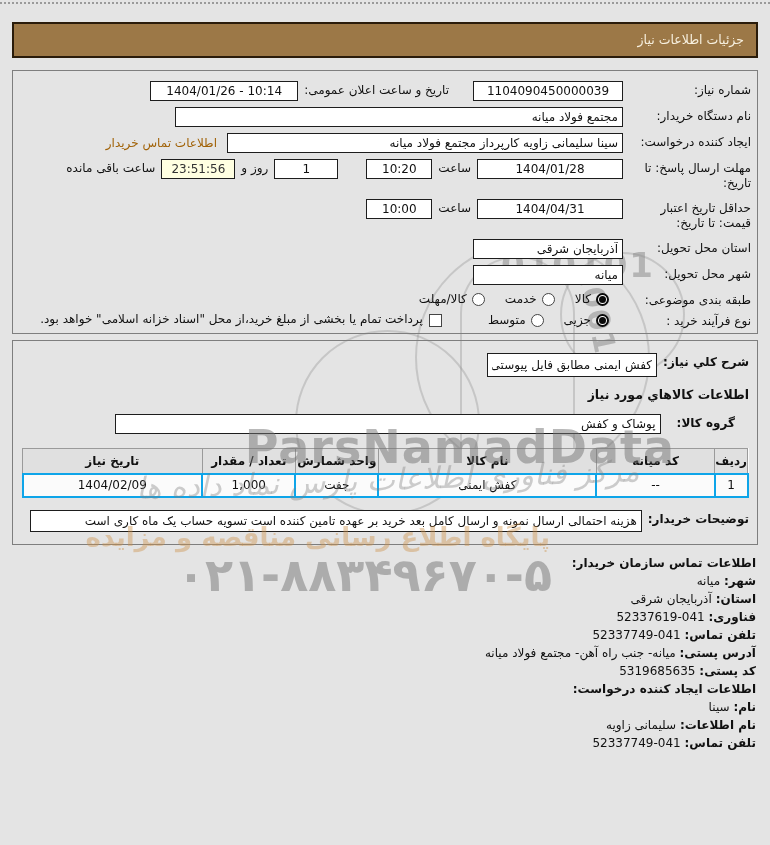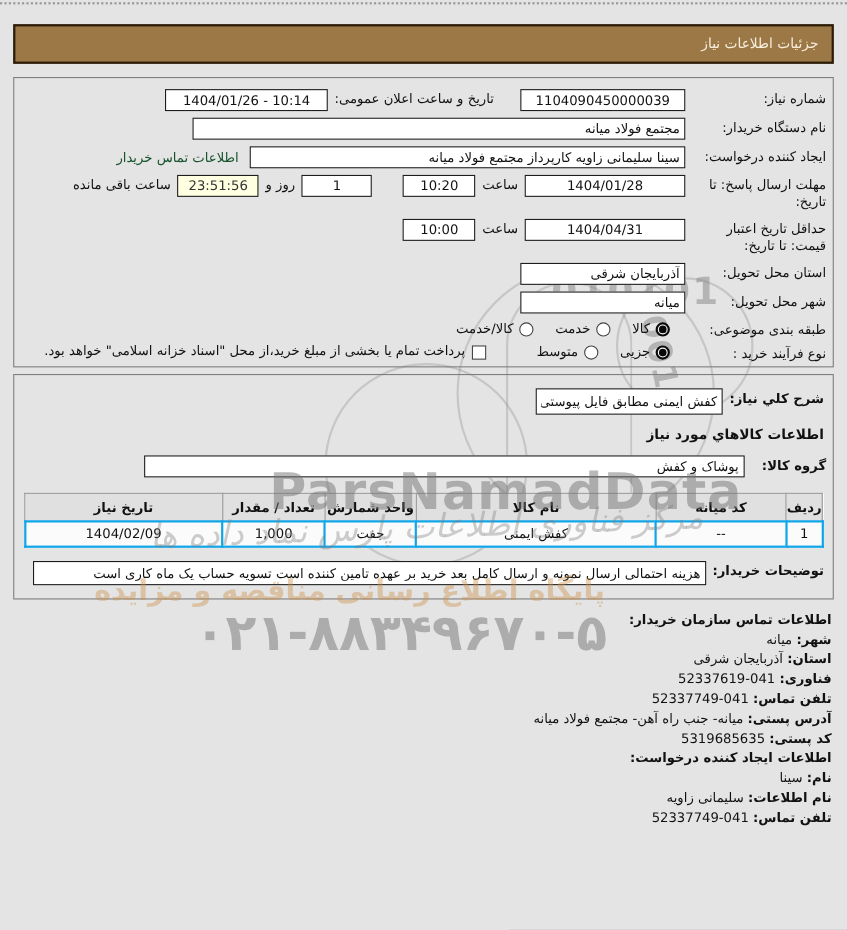--- a/index.html
+++ b/index.html
@@ -25,21 +25,21 @@
   .inp { height:20px; border:1px solid #1d1d1d; background:#fff; font:inherit;
          color:#111; direction:rtl; padding:0 4px; }
   .center { text-align:center; }
   .rt { text-align:right; }
   .w150{width:150px} .w148{width:148px} .w146{width:146px} .w66{width:66px}
   .w64{width:64px} .w448{width:448px} .w396{width:396px} .w170{width:170px}
   .w546{width:546px} .w612{width:612px}
   .timer { width:74px; height:20px; border:1px solid #1d1d1d; background:#ffffe1;
            text-align:center; line-height:18px; color:#333; }
   .sub { margin:2px 6px 0 6px; white-space:nowrap; }
-  a.blue-link { color:#14532d; text-decoration:none; margin-right:10px; margin-top:3px; white-space:nowrap; }
+  a.blue-link { color:#a16207; text-decoration:none; margin-right:10px; margin-top:3px; white-space:nowrap; }
 
   .radio { width:13px; height:13px; border:1px solid #444; border-radius:50%;
            background:#fff; margin:2px 0 0 5px; flex:0 0 auto; position:relative; }
   .radio.on { border:2px solid #0a0a0a; }
   .radio.on::after { content:""; position:absolute; inset:1px; background:#0a0a0a; border-radius:50%; }
   .opt { display:flex; margin-left:20px; }
   .opt span { margin-top:1px; }
   .checkbox { width:13px; height:13px; border:1px solid #444; background:#fff;
               margin:2px 0 0 6px; flex:0 0 auto; }
   .chkgrp { display:flex; margin-right:26px; }
@@ -145,21 +145,21 @@
       <div class="opt" style="margin-right:14px">
         <div class="radio on"></div>
         <span>کالا</span>
       </div>
       <div class="opt">
         <div class="radio"></div>
         <span>خدمت</span>
       </div>
       <div class="opt">
         <div class="radio"></div>
-        <span>کالا/خدمت</span>
+        <span>کالا/مهلت</span>
       </div>
     </div>
 
     <div class="frow">
       <div class="lbl">نوع فرآیند خرید :</div>
       <div class="opt" style="margin-right:14px">
         <div class="radio on"></div>
         <span>جزیی</span>
       </div>
       <div class="opt">
@@ -175,21 +175,21 @@
 
   <div class="box box2">
     <div class="frow">
       <div class="sub blbl" style="margin-right:2px">شرح کلي نیاز:</div>
       <input class="inp rt w170" style="height: 24px;" readonly="" value="کفش ایمنی مطابق فایل پیوستی">
     </div>
 
     <div class="heading">اطلاعات کالاهاي مورد نیاز</div>
 
     <div class="frow">
-      <div class="sub blbl" style="margin-right:0; margin-left:16px">گروه کالا:</div>
+      <div class="sub blbl" style="margin-right:16px; margin-left:16px">گروه کالا:</div>
       <input class="inp rt w546" readonly="" value="پوشاک و کفش" style="">
     </div>
 
     <table class="items">
       <thead>
         <tr>
           <th class="col-row">ردیف</th>
           <th class="col-code">کد میانه</th>
           <th class="col-name">نام کالا</th>
           <th class="col-unit">واحد شمارش</th>

